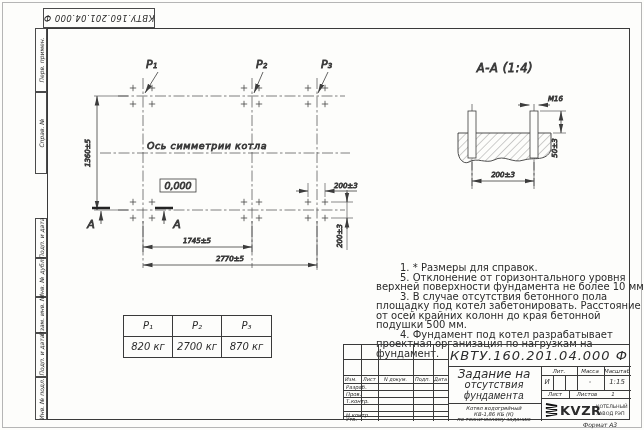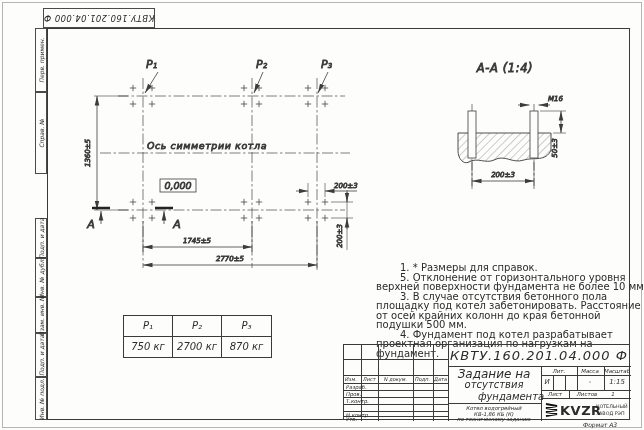--- a/index.html
+++ b/index.html
@@ -206,21 +206,21 @@
     <p>1. * Размеры для справок.</p>
     <p>5. Отклонение от горизонтального уровня верхней поверхности фундамента не более 10 мм.</p>
     <p>3. В случае отсутствия бетонного пола площадку под котел забетонировать. Расстояние от осей крайних колонн до края бетонной подушки 500 мм.</p>
     <p>4. Фундамент под котел разрабатывает проектная организация по нагрузкам на фундамент.</p>
   </div>
 
   <div class="ptable">
     <div class="cell">P₁</div>
     <div class="cell">P₂</div>
     <div class="cell">P₃</div>
-    <div class="cell">750 кг</div>
+    <div class="cell">820 кг</div>
     <div class="cell">2700 кг</div>
     <div class="cell">870 кг</div>
   </div>
 
   <div class="tb">
 
     <div class="vl" style="left:17px;top:0;height:76px;"></div>
     <div class="vl" style="left:34px;top:0;height:76px;"></div>
     <div class="vl" style="left:69px;top:0;height:76px;"></div>
     <div class="vl" style="left:89px;top:0;height:76px;"></div>
@@ -254,21 +254,21 @@
     <span class="t" style="left:2px;top:39px;font-size:5.3px;">Разраб.</span>
     <span class="t" style="left:2px;top:46px;font-size:5.3px;">Пров.</span>
     <span class="t" style="left:2px;top:53px;font-size:5.3px;">Т.контр.</span>
     <span class="t" style="left:2px;top:66.5px;font-size:5.3px;">Н.контр.</span>
     <span class="t" style="left:2px;top:71.2px;font-size:5.3px;">Утв.</span>
 
     <div class="t c" style="left:195px;top:3px;font-size:13px;letter-spacing:1px;">КВТУ.160.201.04.000 Ф</div>
 
     <div class="t c" style="left:150px;top:22px;font-size:12px;">Задание на</div>
     <div class="t c" style="left:150px;top:34px;font-size:10px;">отсутствия</div>
-    <div class="t c" style="left:167px;top:46px;font-size:10px;">фундамента</div>
+    <div class="t c" style="left:150px;top:46px;font-size:10px;font-family:Liberation Mono, monospace;">фундамента</div>
 
     <div class="t c" style="left:150px;top:59.5px;font-size:5.3px;">Котел водогрейный</div>
     <div class="t c" style="left:150px;top:65.5px;font-size:5.3px;">КВ-1,86 КБ (К)</div>
     <div class="t c" style="left:150px;top:71px;font-size:5.3px;">по техническому заданию</div>
 
     <span class="t c" style="left:215px;top:23px;font-size:5.5px;">Лит.</span>
     <span class="t c" style="left:246px;top:23px;font-size:5.5px;">Масса</span>
     <span class="t c" style="left:273px;top:23px;font-size:5.5px;">Масштаб</span>
     <span class="t c" style="left:203px;top:33px;font-size:7px;">И</span>
     <span class="t c" style="left:246px;top:33px;font-size:7px;">-</span>

